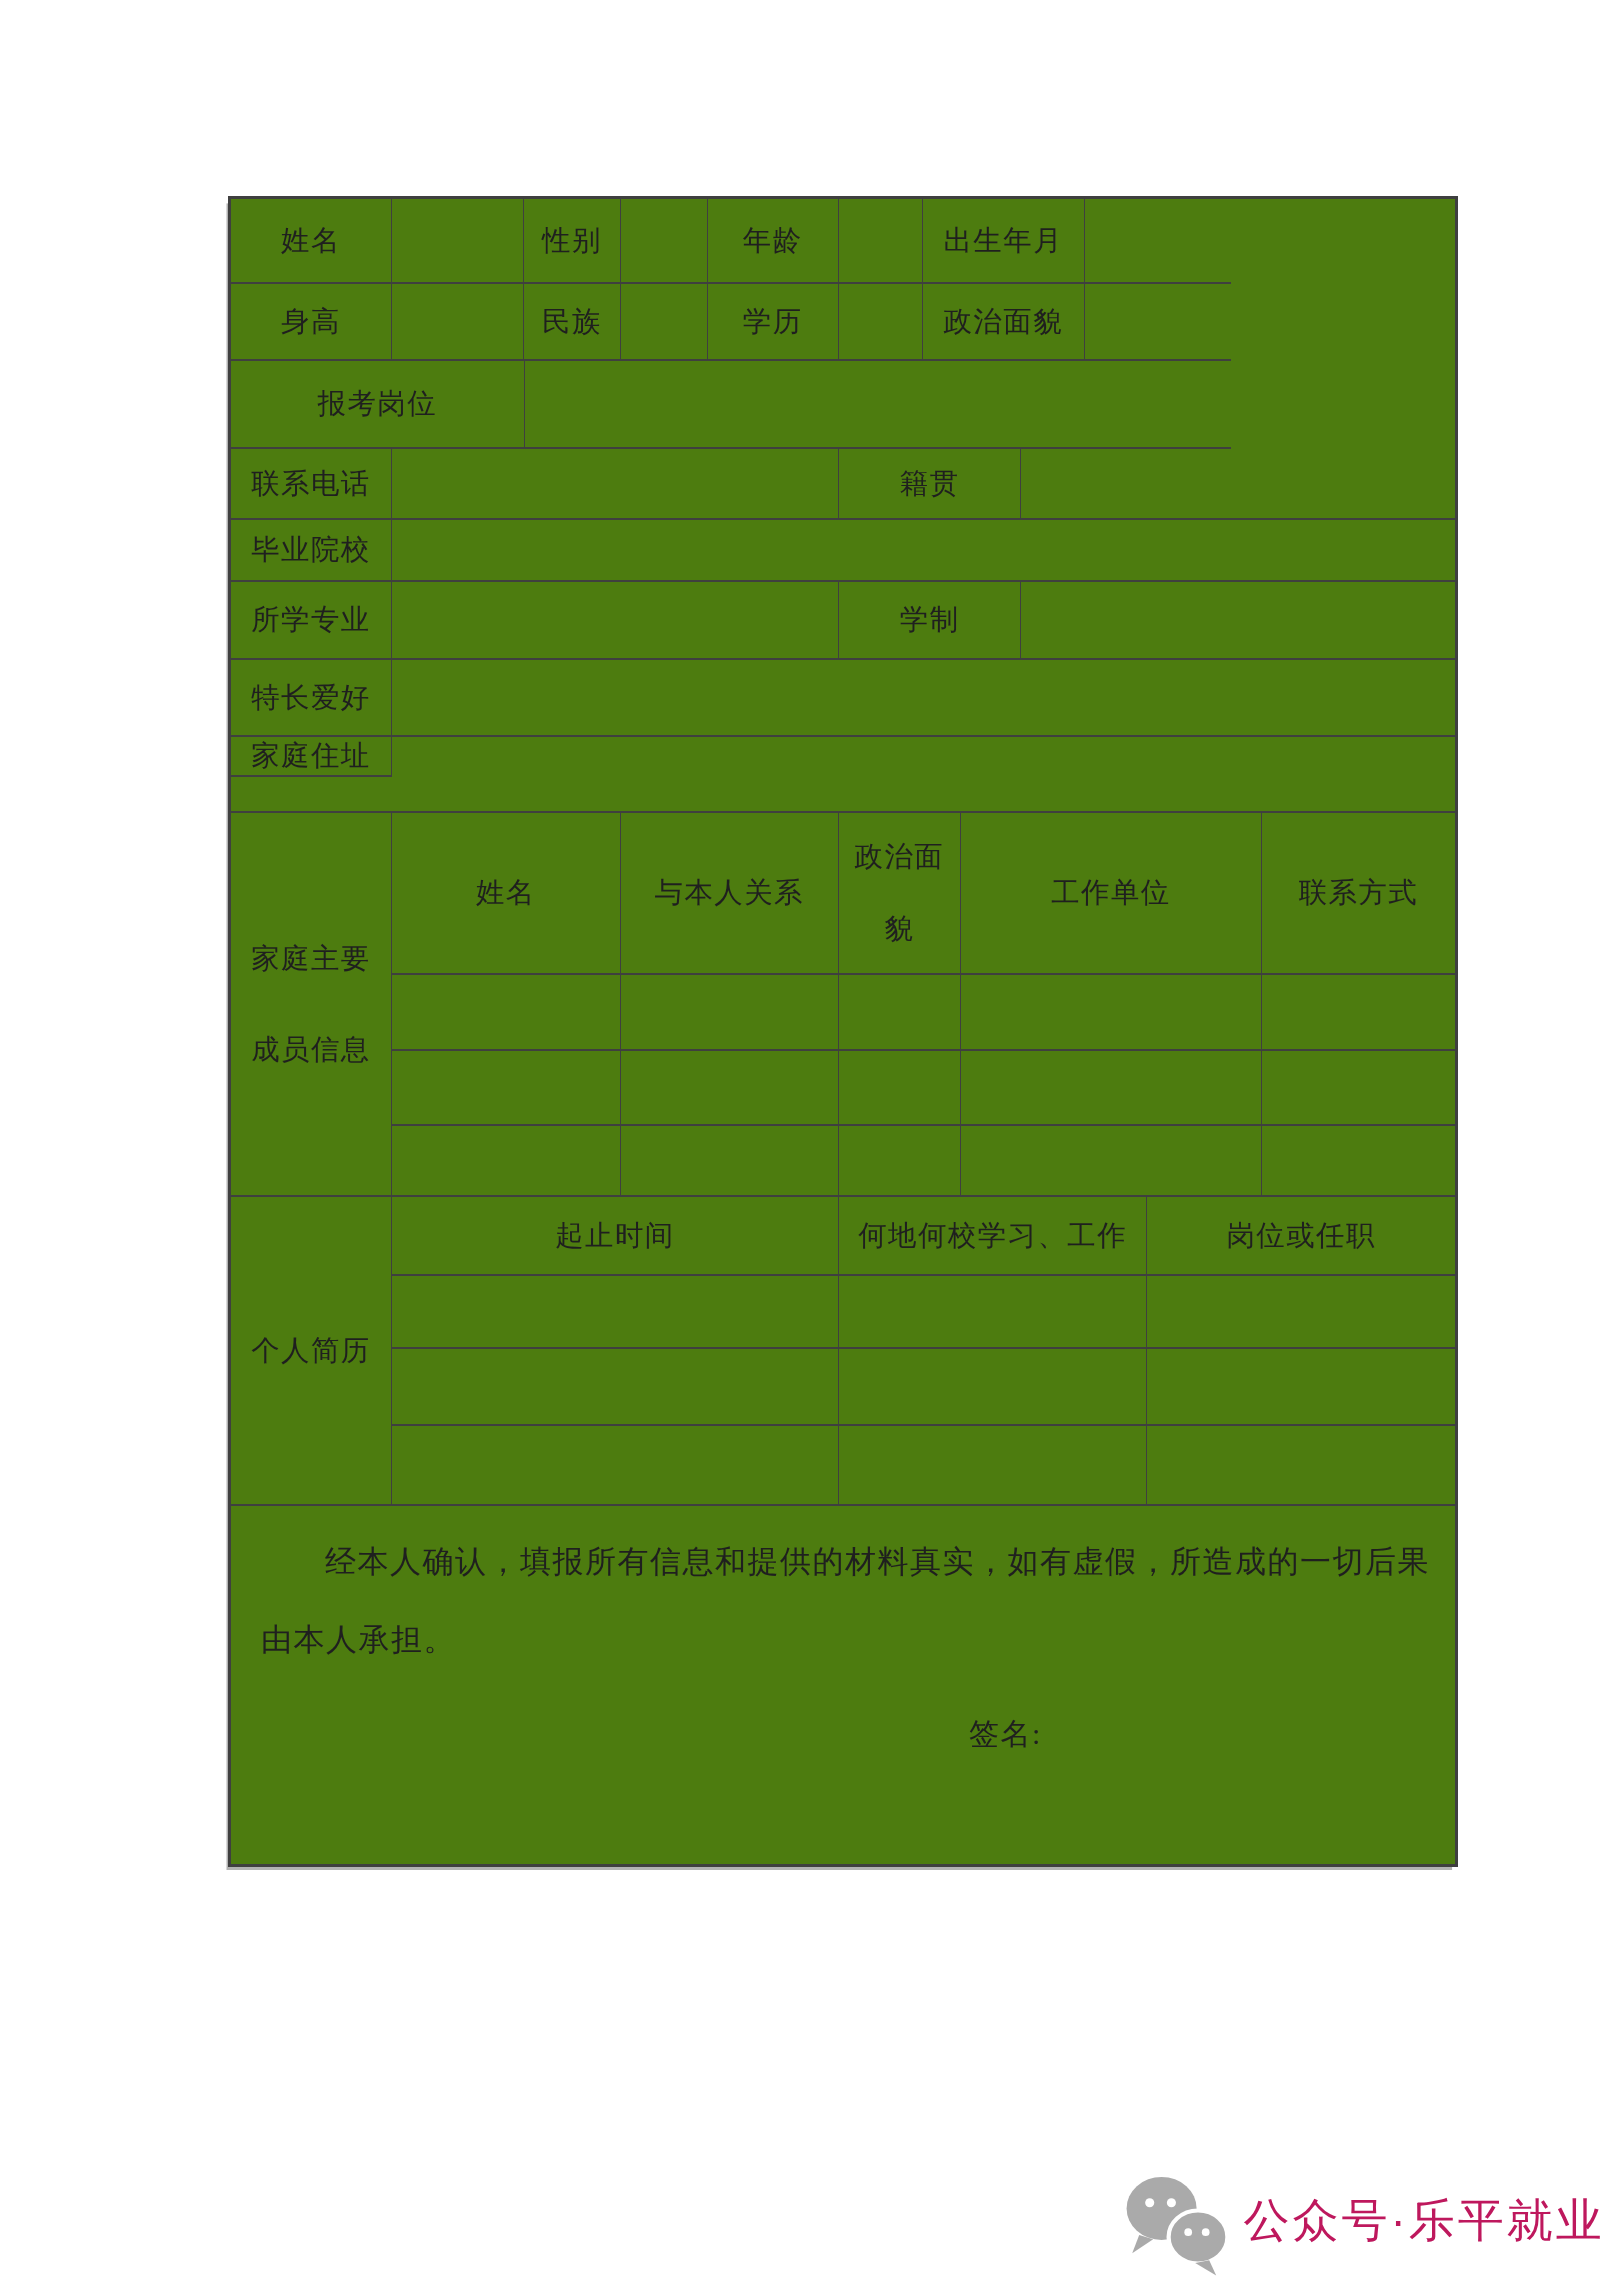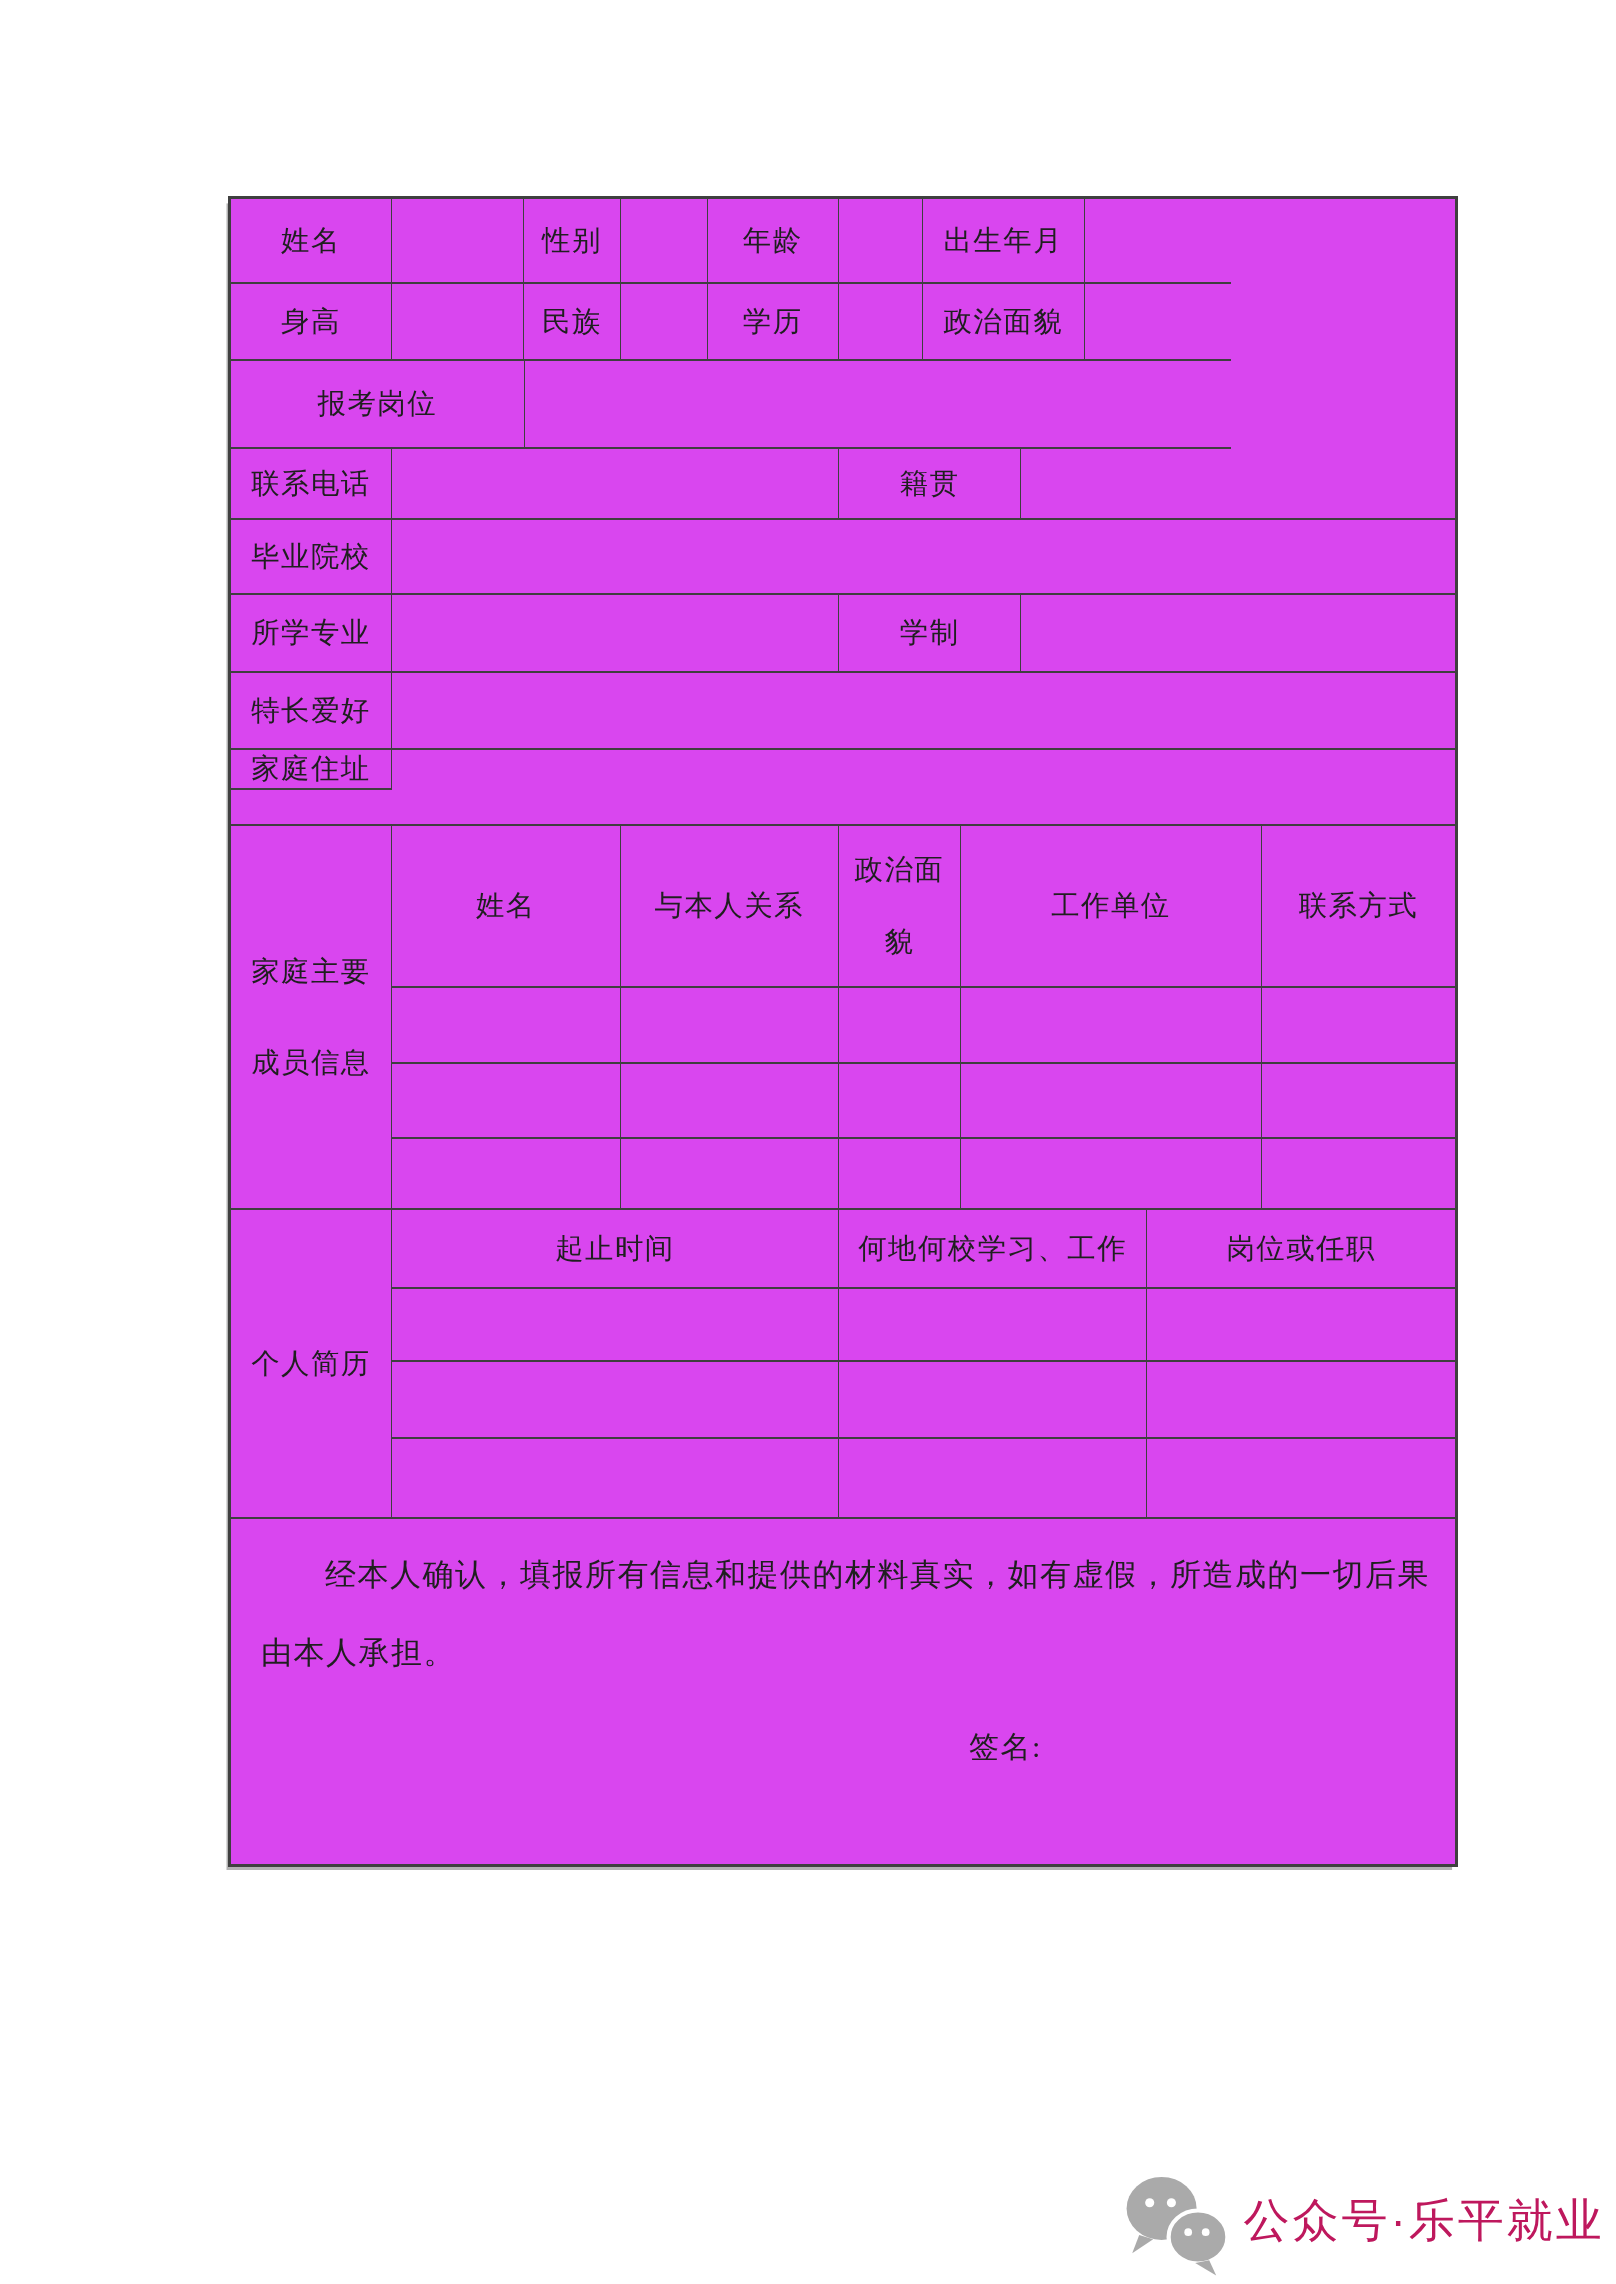--- a/index.html
+++ b/index.html
@@ -15,21 +15,21 @@
     color:var(--txt);
     overflow:hidden;
   }
   .sheet{
     position:absolute;left:228px;top:196px;
     width:1230px;height:1671px;
     box-sizing:border-box;
     border:3px solid var(--line);
     box-shadow:-3.7px 5.2px 0 -2.2px #b3b3b3;
     display:flex;flex-direction:column;
-    background:#d946ef;
+    background:#4d7c0f;
   }
   .row{display:flex;box-sizing:border-box;}
   .cell{
     box-sizing:border-box;
     display:flex;align-items:center;justify-content:center;
     border-right:1.5px solid var(--line);
     border-bottom:2.2px solid var(--line);
     font-size:28.4px;letter-spacing:1.5px;
     text-align:center;
     overflow:hidden;
@@ -40,21 +40,21 @@
   .a-left{width:81.74%;display:flex;flex-direction:column;}
   .photo-cell{flex:1;box-sizing:border-box;border-bottom:2.2px solid var(--line);}
   .rA{height:85px;} .rB{height:77px;} .rC{height:88px;}
   .rD{height:78px;} .rE{height:71px;}
   .cA1{width:16.08%;} .cA2{width:13.25%;} .cA3{width:9.61%;}
   .cA4{width:8.71%;}  .cA5{width:13.10%;} .cA6{width:8.41%;}
   .cA7{width:16.16%;} .cA8{flex:1;}
   .cB1{width:29.34%;} .cB2{flex:1;}
   .cC1{width:16.08%;} .cC2{width:44.68%;} .cC3{width:18.24%;} .cC4{flex:1;}
   
-  .r6{height:75px;} .r7{height:78px;} .r8{height:77px;} .r9{height:76px;flex-direction:column;}
+  .r6{height:62px;} .r7{height:78px;} .r8{height:77px;} .r9{height:76px;flex-direction:column;}
   .cL{width:13.15%;} .cFull{flex:1;}
   .cD2{width:36.52%;} .cD3{width:14.91%;} .cD4{flex:1;}
   
   .groupF{display:flex;height:384px;}
   .f-label{width:13.15%;box-sizing:border-box;border-right:1.5px solid var(--line);
     border-bottom:2.2px solid var(--line);display:flex;flex-direction:column;
     align-items:center;justify-content:center;font-size:28.4px;letter-spacing:1.5px;}
   .f-label div{line-height:91px;}
   .f-right{flex:1;display:flex;flex-direction:column;}
   .fHead{height:162px;} .f1{height:76px;} .f2{height:75px;} .f3{height:71px;}

